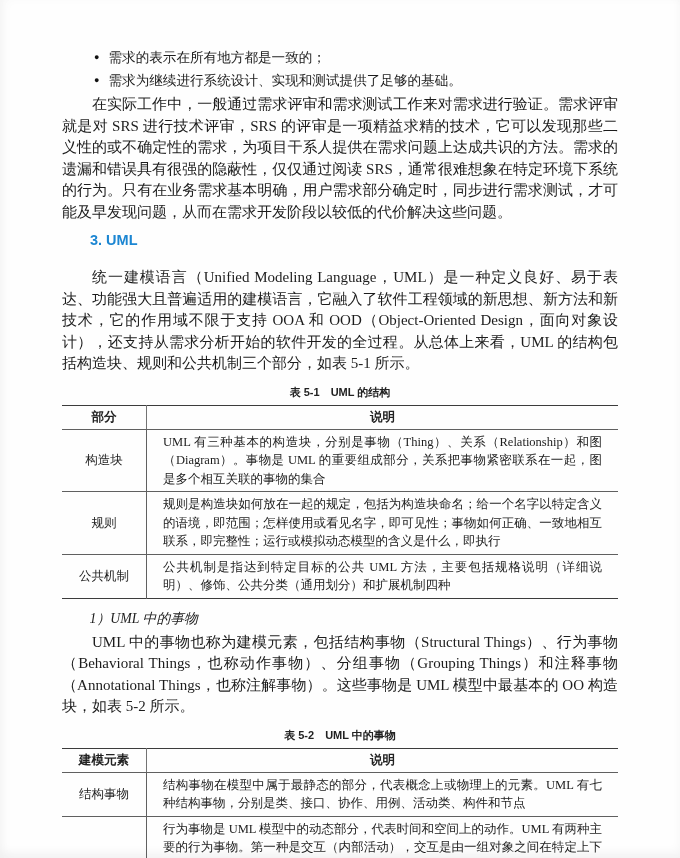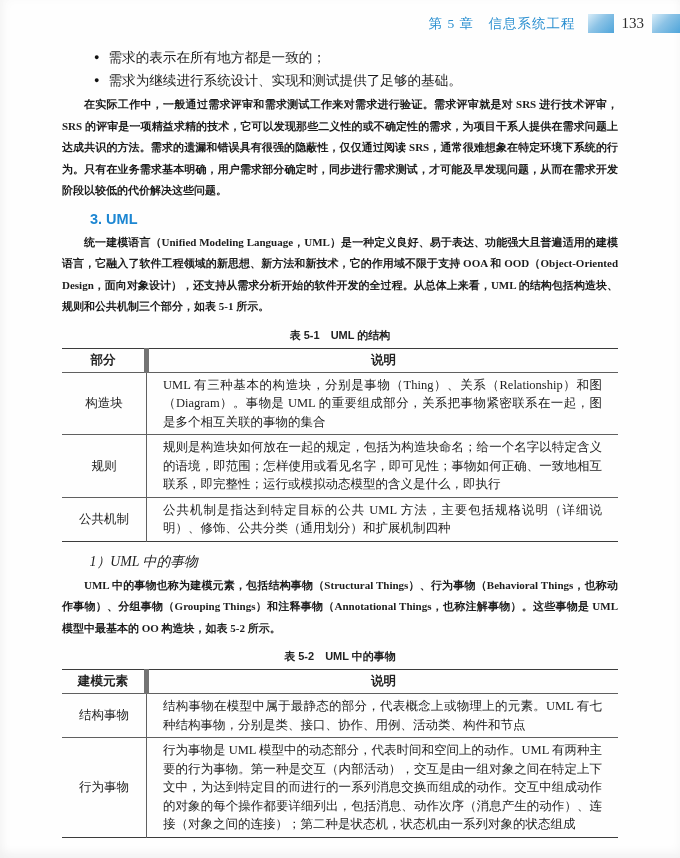--- a/index.html
+++ b/index.html
@@ -35,25 +35,25 @@
     position:absolute;left:62px;top:46px;width:556px;
   }
   .bullet-item{
     display:flex;line-height:23px;font-size:13.6px;
     padding-left:32px;
   }
   .bullet-marker{
     font-size:9px;line-height:23px;margin-right:9px;color:#111;
   }
   .para{
-    margin:2px 0 0 0;font-size:11px;line-height:21.5px;
-    text-align:justify;text-indent:2em;font-weight:bold;
+    margin:2px 0 0 0;font-size:15px;line-height:21.5px;
+    text-align:justify;text-indent:2em;
   }
   .h-uml{
-    margin:9px 0 5px 28px;
+    margin:9px 0 19px 28px;
     font-family:"Liberation Sans","DejaVu Sans",sans-serif;
     font-size:14.5px;font-weight:bold;color:#1c86d2;
   }
   .subheading{
     margin:9px 0 3px 0;font-size:13.8px;line-height:21px;
     font-style:italic;text-indent:2em;
   }
   .table-caption{
     margin:10px 0 5px 0;text-align:center;
     font-family:"Liberation Sans","DejaVu Sans",sans-serif;
@@ -63,43 +63,37 @@
   table.book-table{
     width:100%;border-collapse:collapse;
     border-top:1.5px solid #3c3c3c;border-bottom:1.5px solid #3c3c3c;
   }
   table.book-table th{
     font-family:"Liberation Sans","DejaVu Sans",sans-serif;
     font-weight:bold;font-size:12.6px;color:#222;
     padding:3px 4px;border-bottom:1px solid #606060;
     text-align:center;
   }
-  table.book-table th.col-term{border-right:5px solid #737373;}
+  table.book-table th.col-term{border-right:1px solid #737373;}
   table.book-table td{
     font-size:12.5px;line-height:18.5px;color:#1c1c1c;
     padding:3px 16px;border-top:1px solid #606060;
     text-align:justify;vertical-align:middle;
   }
   table.book-table td.term{
     text-align:center;border-right:1px solid #606060;
     padding:9px 2px;width:80px;
   }
   col.c-term{width:84px;}
 </style>
 </head>
 <body>
 
 <div class="page">
 
-  <div class="page-header">
-    <span class="chapter-title">第 5 章　信息系统工程</span>
-    <span class="accent-block"></span>
-    <span class="page-number">133</span>
-    <span class="accent-block last"></span>
-  </div>
 
   <div class="content">
 
     <div>
       <div class="bullet-item">
         <span class="bullet-marker">●</span>
         <span>需求的表示在所有地方都是一致的；</span>
       </div>
       <div class="bullet-item">
         <span class="bullet-marker">●</span>

